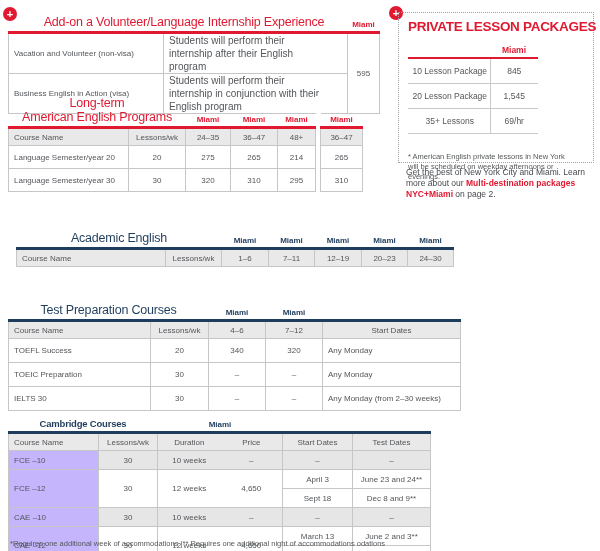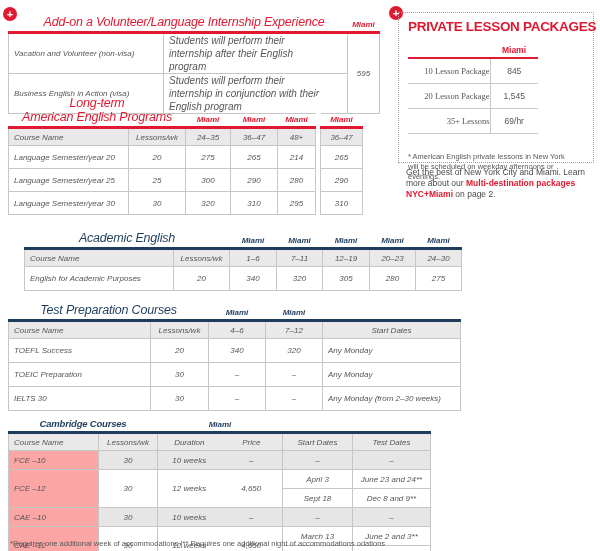--- a/index.html
+++ b/index.html
@@ -4,21 +4,21 @@
 <style>
   html,body{margin:0;padding:0;background:#fff;}
   #page{position:relative;width:600px;height:551px;background:#ffffff;overflow:hidden;
         font-family:"Liberation Sans", sans-serif;}
 
   
   .plus{position:absolute;width:14px;height:14px;border-radius:50%;background:#e01931;
         color:#fff;font-size:11px;font-weight:bold;line-height:14px;text-align:center;}
 
   
-  .tbl{position:absolute;border-collapse:collapse;table-layout:fixed;font-style:italic;}
+  .tbl{position:absolute;border-collapse:collapse;table-layout:fixed;}
   .tbl td,.tbl th{border:1px solid #c6c6c6;font-size:8px;color:#53565a;text-align:center;
         padding:0;vertical-align:middle;overflow:hidden;}
   .tbl th{background:#e9e9e9;font-weight:normal;height:16px;}
   .tbl .left{text-align:left;padding-left:5px;}
   .tbl tr.miami-row td{border:none;background:transparent;vertical-align:bottom;
         padding-bottom:2px;overflow:visible;}
   .mlab{font-weight:bold;font-size:9px;}
   .mlab.red{color:#e01931;} .mlab.navy{color:#1e3c5c;}
   .sec-title{font-size:12.5px;letter-spacing:-0.2px;white-space:nowrap;}
   .sec-title.red{color:#e01931;} .sec-title.navy{color:#1e3c5c;}
@@ -41,31 +41,31 @@
 
   
   .ac td{height:23px;} .ac tr.miami-row{height:15px;}
   .tp td{height:23px;} .tp tr.miami-row{height:15px;}
 
   
   .cam td{height:18px;} .cam tr.miami-row{height:13px;}
   .cam .sec-title{font-size:9.5px;font-weight:bold;}
   .cam .no-r{border-right:none;} .cam .no-l{border-left:none;}
   .cam tr.shade td:not(.name){background:#e6e6e6;}
-  .cam td.name{background:#fca5a5;}
+  .cam td.name{background:#c4b5fd;}
 
   
   #pl-panel{position:absolute;left:398px;top:12px;width:196px;height:151px;
         border:1px dotted #a3a3a3;box-sizing:border-box;padding:6px 0 0 9px;}
   #pl-title{color:#e01931;font-size:13.5px;font-weight:bold;letter-spacing:-0.3px;white-space:nowrap;}
   #pl-sub{color:#e01931;font-size:8.5px;margin-top:3px;}
   .pl-table{border-collapse:collapse;table-layout:fixed;margin-top:6px;}
   .pl-table td{border:none;border-bottom:1px solid #c9c9c9;height:24px;font-size:8.5px;
         color:#53565a;text-align:center;padding:0;}
-  .pl-table td.c1{text-align:right;padding-left:2px;border-right:1px solid #c9c9c9;font-family:Liberation Serif, serif;}
+  .pl-table td.c1{text-align:center;padding-left:2px;border-right:1px solid #c9c9c9;}
   .pl-table tr.mr td{border:none;border-bottom:2px solid #e01931;height:15px;
         vertical-align:bottom;padding-bottom:2px;}
   #pl-note{margin-top:18px;width:160px;font-size:7.5px;line-height:1.35;color:#55585a;}
 
   
   #promo{position:absolute;left:406px;top:167px;width:192px;font-size:8.5px;
         line-height:1.32;color:#46494d;}
   #promo .hot{color:#e01931;font-weight:bold;}
 
   
@@ -172,41 +172,32 @@
     <tr>
       <td class="left">Language Semester/year 20</td>
       <td>20</td>
       <td>275</td>
       <td>265</td>
       <td>214</td>
       <td class="gapcol"></td>
       <td>265</td>
     </tr>
     <tr>
-      <td class="left">Language Semester/year 25</td>
-      <td>25</td>
-      <td>300</td>
-      <td>290</td>
-      <td>280</td>
-      <td class="gapcol"></td>
-      <td>290</td>
-    </tr>
-    <tr>
       <td class="left">Language Semester/year 30</td>
       <td>30</td>
       <td>320</td>
       <td>310</td>
       <td>295</td>
       <td class="gapcol"></td>
       <td>310</td>
     </tr>
   </tbody>
     </table>
 
-  <table class="tbl ac navy-top" style="left:24px;top:222px;">
+  <table class="tbl ac navy-top" style="left:16px;top:222px;">
     <colgroup>
         <col style="width:149px">
         <col style="width:56px">
         <col style="width:47px">
         <col style="width:46px">
         <col style="width:47px">
         <col style="width:46px">
         <col style="width:46px">
       </colgroup>
     <tbody>
@@ -222,29 +213,20 @@
     </tr>
     <tr>
       <th class="left">Course Name</th>
       <th>Lessons/wk</th>
       <th>1–6</th>
       <th>7–11</th>
       <th>12–19</th>
       <th>20–23</th>
       <th>24–30</th>
     </tr>
-    <tr>
-      <td class="left">English for Academic Purposes</td>
-      <td>20</td>
-      <td>340</td>
-      <td>320</td>
-      <td>305</td>
-      <td>280</td>
-      <td>275</td>
-    </tr>
   </tbody>
     </table>
 
   <table class="tbl tp navy-top" style="left:8px;top:294px;">
     <colgroup>
         <col style="width:142px">
         <col style="width:58px">
         <col style="width:57px">
         <col style="width:57px">
         <col style="width:138px">

